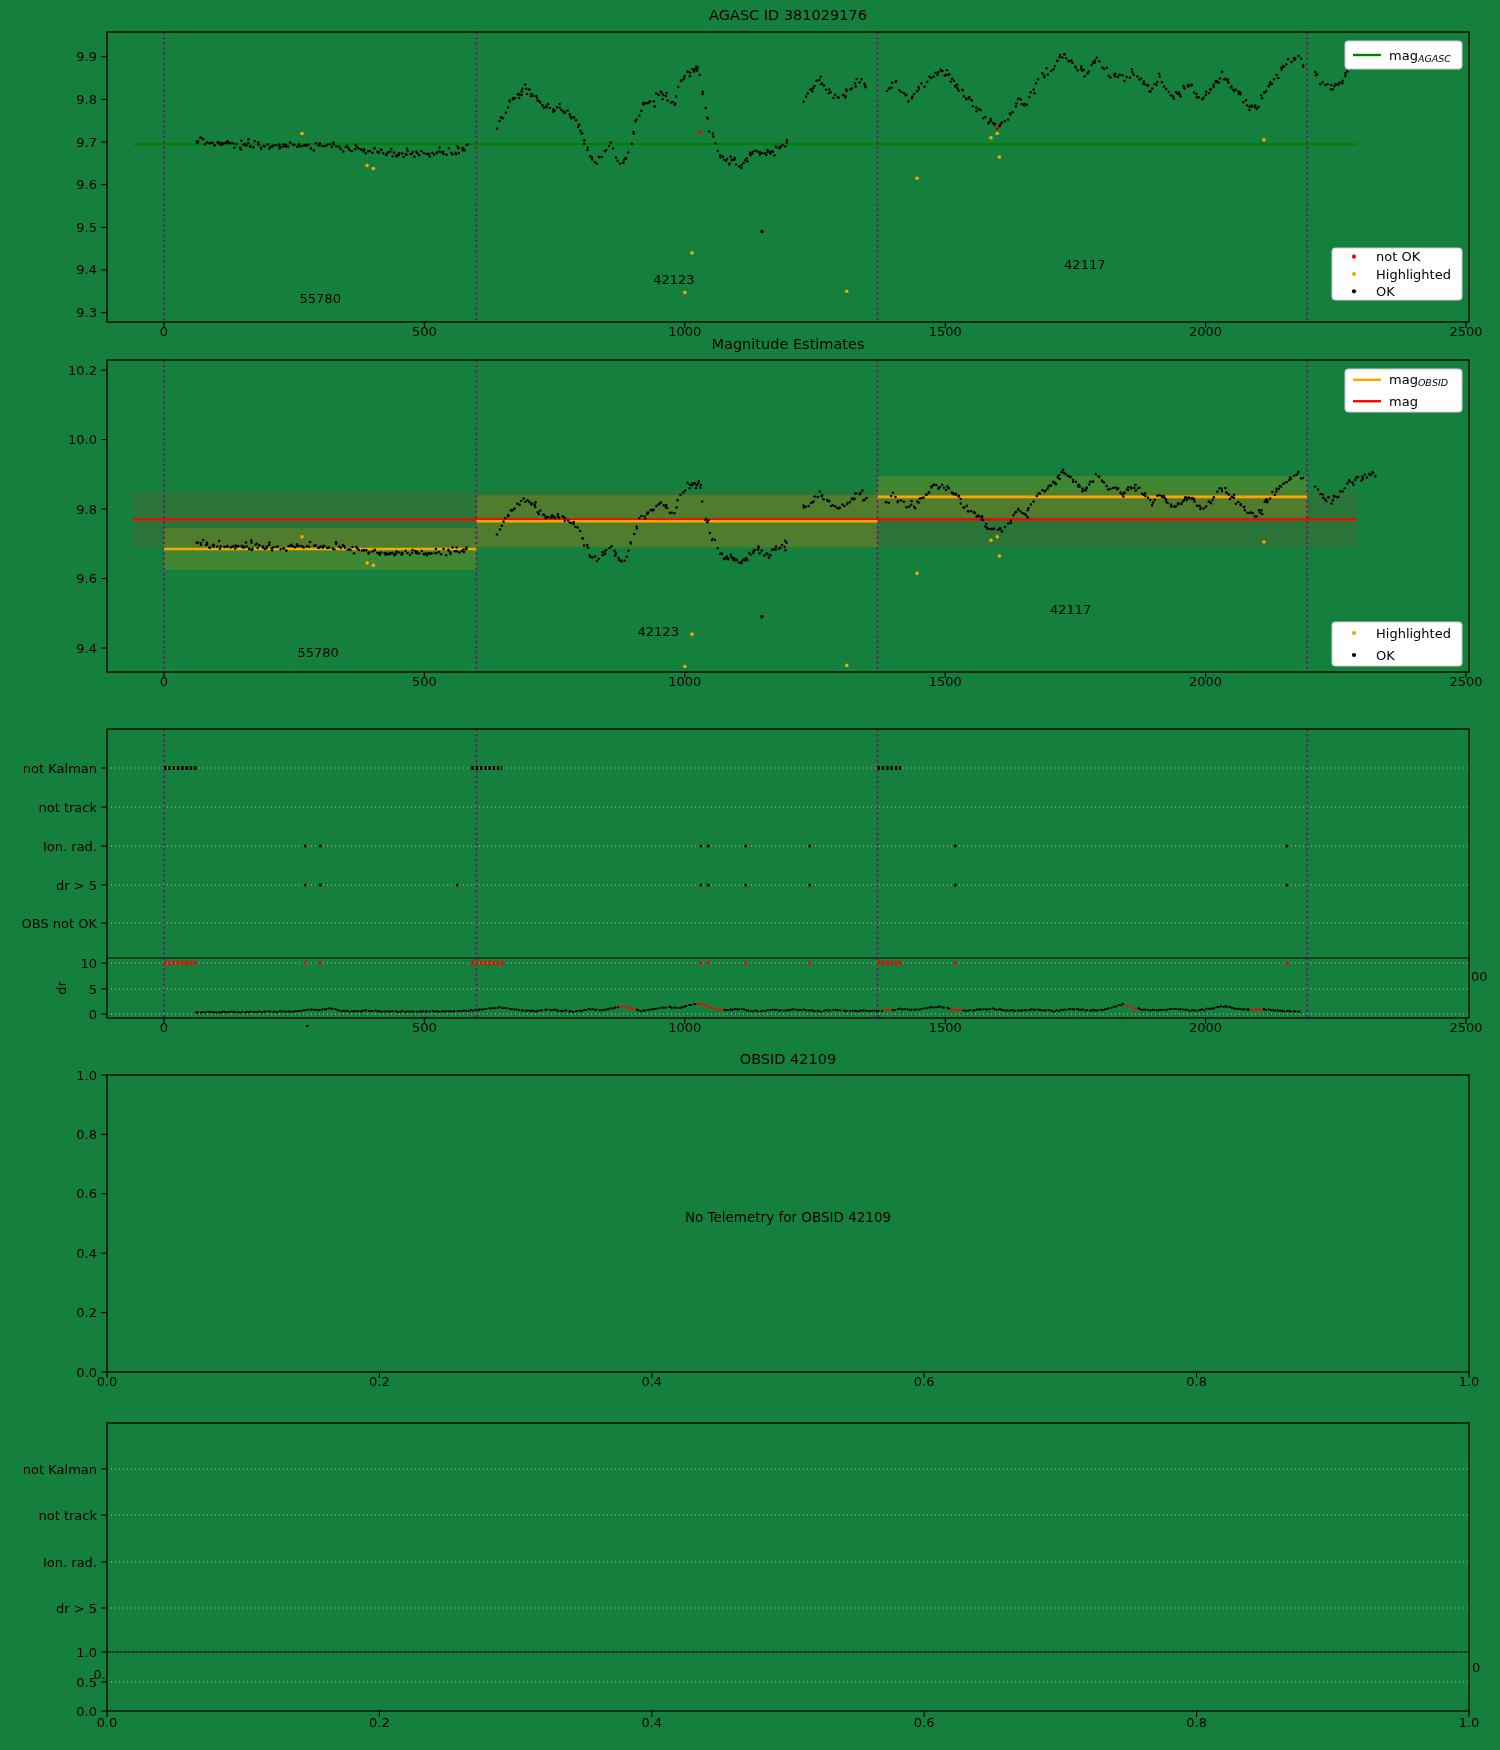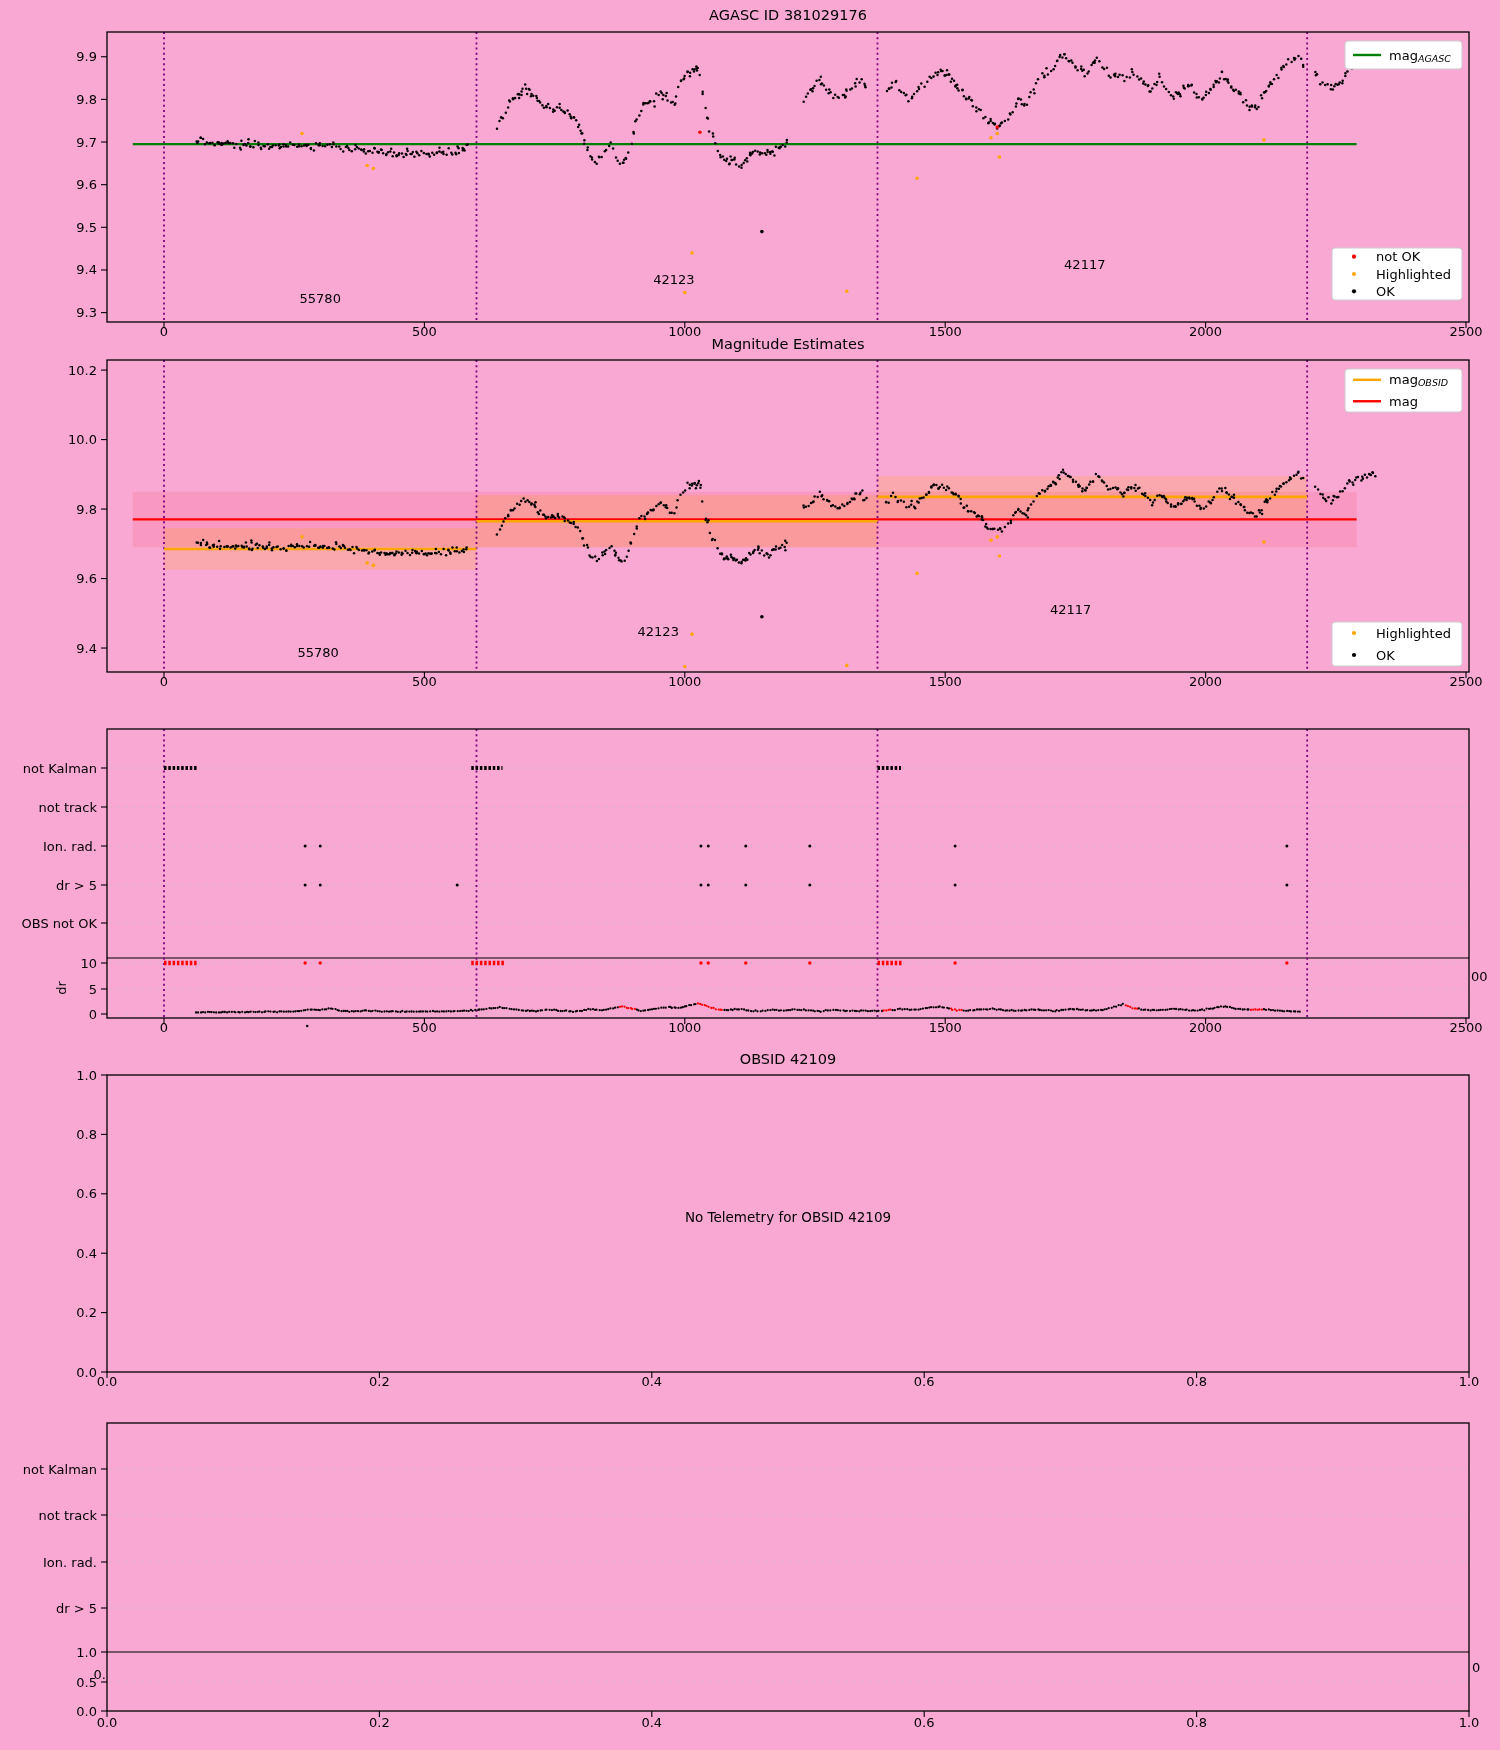--- a/index.html
+++ b/index.html
@@ -1,16 +1,16 @@
 <!DOCTYPE html>
 <html><head>
 <meta charset="utf-8">
 <style>
   html,body{margin:0;padding:0;background:#ffffff;}
-  #figure{position:relative;width:1500px;height:1750px;background:#f9a8d4;overflow:hidden;
+  #figure{position:relative;width:1500px;height:1750px;background:#15803d;overflow:hidden;
           font-family:"DejaVu Sans", sans-serif;}
   svg text{font-family:"DejaVu Sans", sans-serif;fill:#000;}
 </style>
 </head>
 <body>
 
 <div id="figure">
   <svg id="fig" width="1500" height="1750">
       <g>
         <text x="788" y="20" font-size="14.5" text-anchor="middle">AGASC ID 381029176</text>

